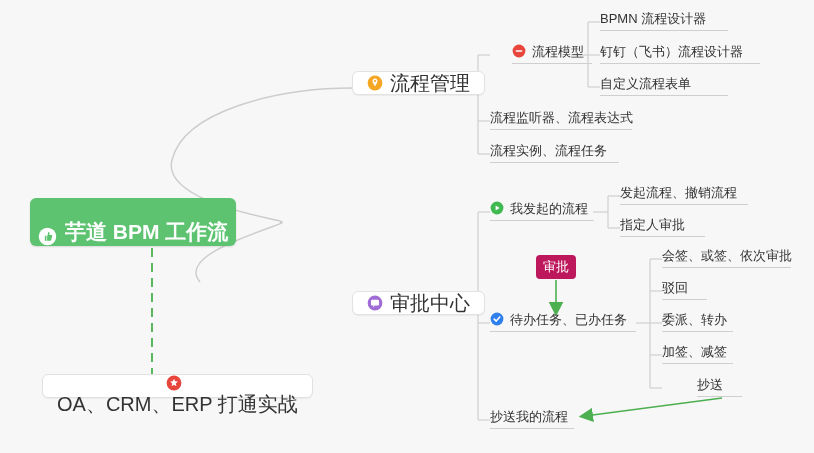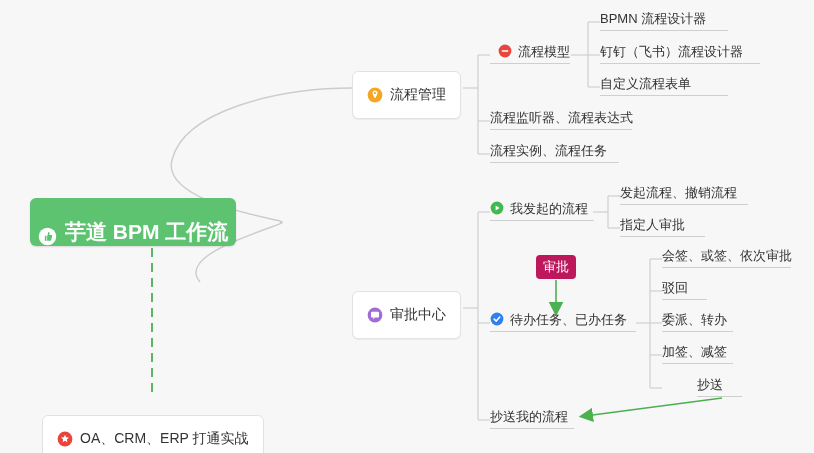--- a/index.html
+++ b/index.html
@@ -45,23 +45,23 @@
   .root .ic {
     margin-right: 8px;
     display: inline-flex;
     align-items: center;
   }
   
   .card {
     background: #ffffff;
     border: 1px solid #e2e2e2;
     border-radius: 6px;
-    height: 48px;
+    height: 24px;
     padding: 0 14px;
-    font-size: 14px;
+    font-size: 20px;
     color: #333333;
     box-shadow: 0 1px 1px rgba(0,0,0,0.05);
   }
   .card .ic {
     margin-right: 7px;
     display: inline-flex;
     align-items: center;
   }
   
   .uline {
@@ -163,21 +163,21 @@
     <span class="ic">
       <svg width="16" height="16" viewBox="0 0 16 16">
         <circle cx="8" cy="8" r="7.4" fill="#f5a623"></circle>
         <path d="M8 3.6 C6.6 3.6 5.5 4.7 5.5 6.1 C5.5 7.9 8 11.4 8 11.4 C8 11.4 10.5 7.9 10.5 6.1 C10.5 4.7 9.4 3.6 8 3.6 Z" fill="#ffffff"></path>
         <circle cx="8" cy="6.1" r="1.05" fill="#f5a623"></circle>
       </svg>
     </span>
     <span class="lbl">流程管理</span>
   </div>
 
-  <div class="node uline" style="left:490px; top:43px; width:80px;justify-content:flex-end;">
+  <div class="node uline" style="left:512px; top:43px; width:80px;">
     <span class="ic">
       <svg width="14" height="14" viewBox="0 0 14 14">
         <circle cx="7" cy="7" r="6.4" fill="#e8453c"></circle>
         <rect x="3.6" y="6.3" width="6.8" height="1.5" rx="0.7" fill="#ffffff"></rect>
       </svg>
     </span>
     <span class="lbl">流程模型</span>
   </div>
 
   <div class="node uline" style="left:600px; top:10px; width:128px;">
@@ -251,21 +251,21 @@
     <span class="lbl">加签、减签</span>
   </div>
   <div class="node uline" style="left:662px; top:376px; width:45px;margin-left:35px;">
     <span class="lbl">抄送</span>
   </div>
 
   <div class="node uline" style="left:490px; top:408px; width:84px;">
     <span class="lbl">抄送我的流程</span>
   </div>
 
-  <div class="node card" style="left:42px; top:415px;">
+  <div class="node card" style="left:42px; top:374px;flex-direction:column;">
     <span class="ic">
       <svg width="16" height="16" viewBox="0 0 16 16">
         <circle cx="8" cy="8" r="7.4" fill="#e8453c"></circle>
         <path d="M8 3.8 L9.15 6.3 L11.9 6.6 L9.85 8.45 L10.4 11.2 L8 9.8 L5.6 11.2 L6.15 8.45 L4.1 6.6 L6.85 6.3 Z" fill="#ffffff"></path>
       </svg>
     </span>
     <span class="lbl">OA、CRM、ERP 打通实战</span>
   </div>
 
 </div>

